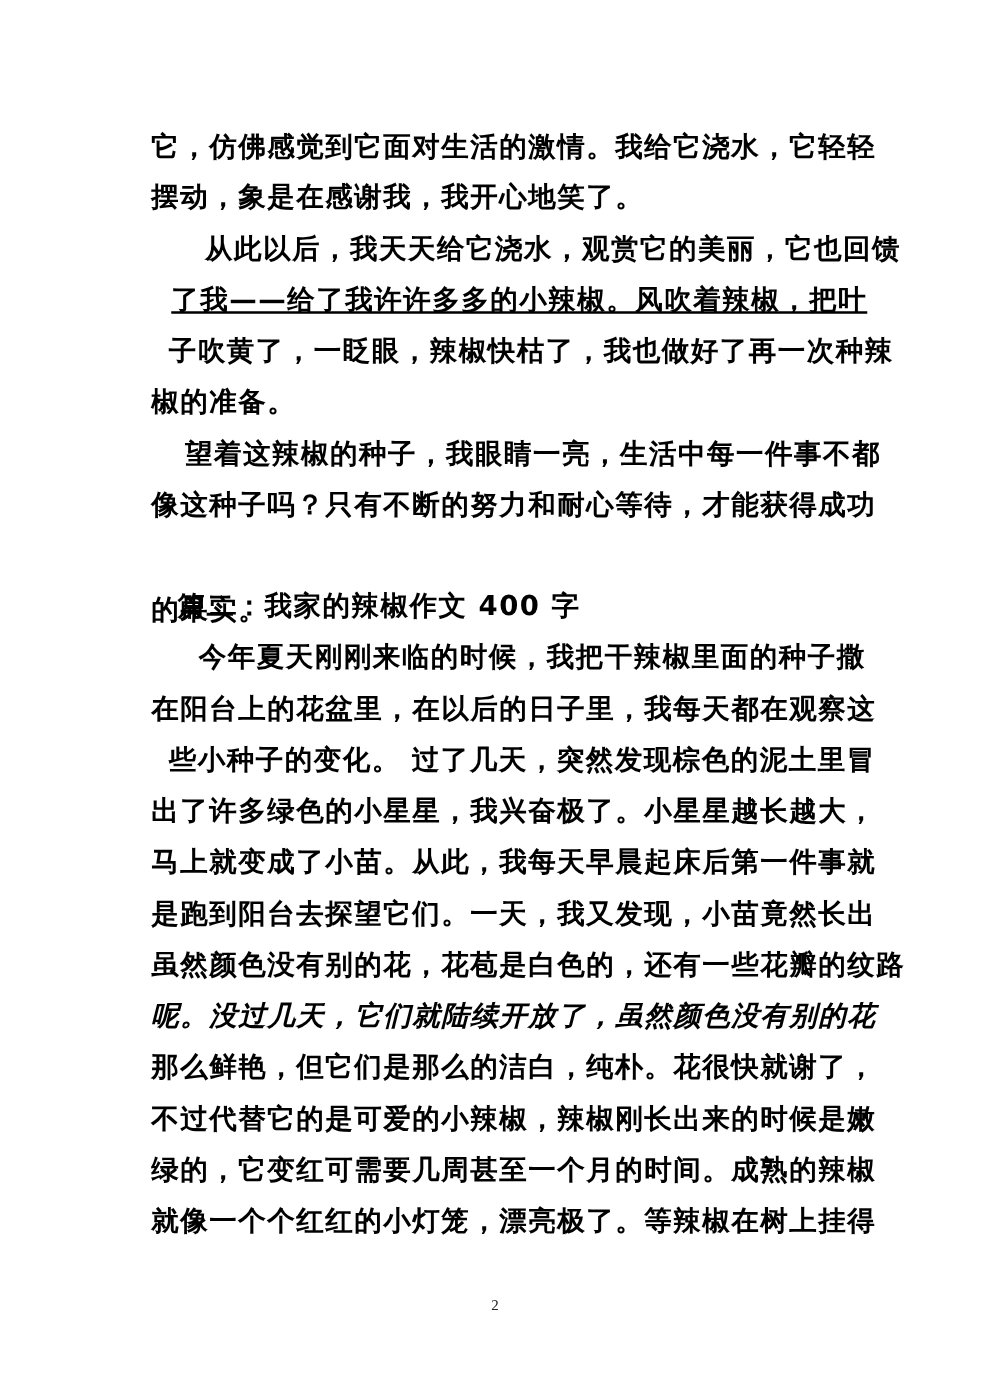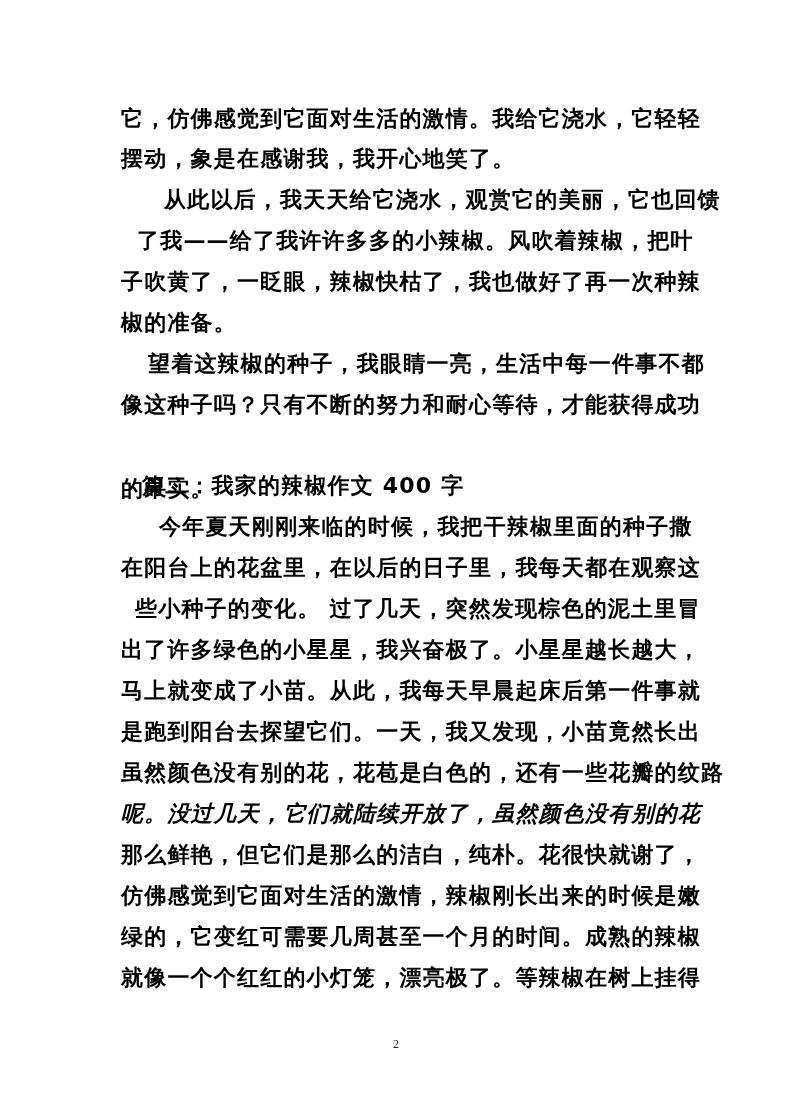--- a/index.html
+++ b/index.html
@@ -12,34 +12,34 @@
               font-family:"Liberation Serif", serif; font-size:12px; color:#222; }
 </style>
 </head>
 <body>
 
 <div id="page">
   <div id="lines">
       <div class="line" style="left: 121px; top: 104px;">它，仿佛感觉到它面对生活的激情。我给它浇水，它轻轻</div>
       <div class="line" style="left: 121px; top: 144px;">摆动，象是在感谢我，我开心地笑了。</div>
       <div class="line" style="left: 164px; top: 185px;">从此以后，我天天给它浇水，观赏它的美丽，它也回馈</div>
-      <div class="line" style="left: 137px; top: 226px;">了我——给了我许许多多的小辣椒。风吹着辣椒，把叶</div>
-      <div class="line" style="left: 121px; top: 267px;">子吹黄了，一眨眼，辣椒快枯了，我也做好了再一次种辣</div>
+      <div class="line" style="left: 137px; top: 226px; text-decoration: underline;">了我——给了我许许多多的小辣椒。风吹着辣椒，把叶</div>
+      <div class="line" style="left: 135px; top: 267px;">子吹黄了，一眨眼，辣椒快枯了，我也做好了再一次种辣</div>
       <div class="line" style="left: 121px; top: 308px;">椒的准备。</div>
       <div class="line" style="left: 148px; top: 349px;">望着这辣椒的种子，我眼睛一亮，生活中每一件事不都</div>
       <div class="line" style="left: 121px; top: 390px;">像这种子吗？只有不断的努力和耐心等待，才能获得成功</div>
       <div class="line" style="left: 121px; top: 430px; margin-top: 44px;">的果实。</div>
       <div class="line" style="left: 142px; top: 471px;">篇二：我家的辣椒作文 400 字</div>
       <div class="line" style="left: 159px; top: 512px;">今年夏天刚刚来临的时候，我把干辣椒里面的种子撒</div>
       <div class="line" style="left: 121px; top: 553px;">在阳台上的花盆里，在以后的日子里，我每天都在观察这</div>
       <div class="line" style="left: 135px; top: 594px;">些小种子的变化。       过了几天，突然发现棕色的泥土里冒</div>
       <div class="line" style="left: 121px; top: 635px;">出了许多绿色的小星星，我兴奋极了。小星星越长越大，</div>
       <div class="line" style="left: 121px; top: 676px;">马上就变成了小苗。从此，我每天早晨起床后第一件事就</div>
       <div class="line" style="left: 121px; top: 717px;">是跑到阳台去探望它们。一天，我又发现，小苗竟然长出</div>
       <div class="line" style="left: 121px; top: 758px;">虽然颜色没有别的花，花苞是白色的，还有一些花瓣的纹路</div>
       <div class="line" style="left: 121px; top: 799px; font-style: italic;">呢。没过几天，它们就陆续开放了，虽然颜色没有别的花</div>
       <div class="line" style="left: 121px; top: 840px;">那么鲜艳，但它们是那么的洁白，纯朴。花很快就谢了，</div>
-      <div class="line" style="left: 121px; top: 881px;">仿佛感觉到它面对生活的激情，辣椒刚长出来的时候是嫩</div>
+      <div class="line" style="left: 121px; top: 881px;">不过代替它的是可爱的小辣椒，辣椒刚长出来的时候是嫩</div>
       <div class="line" style="left: 121px; top: 922px;">绿的，它变红可需要几周甚至一个月的时间。成熟的辣椒</div>
       <div class="line" style="left: 121px; top: 963px;">就像一个个红红的小灯笼，漂亮极了。等辣椒在树上挂得</div>
     </div>
   <div class="page-num">2</div>
 </div>
 
 </body></html>

